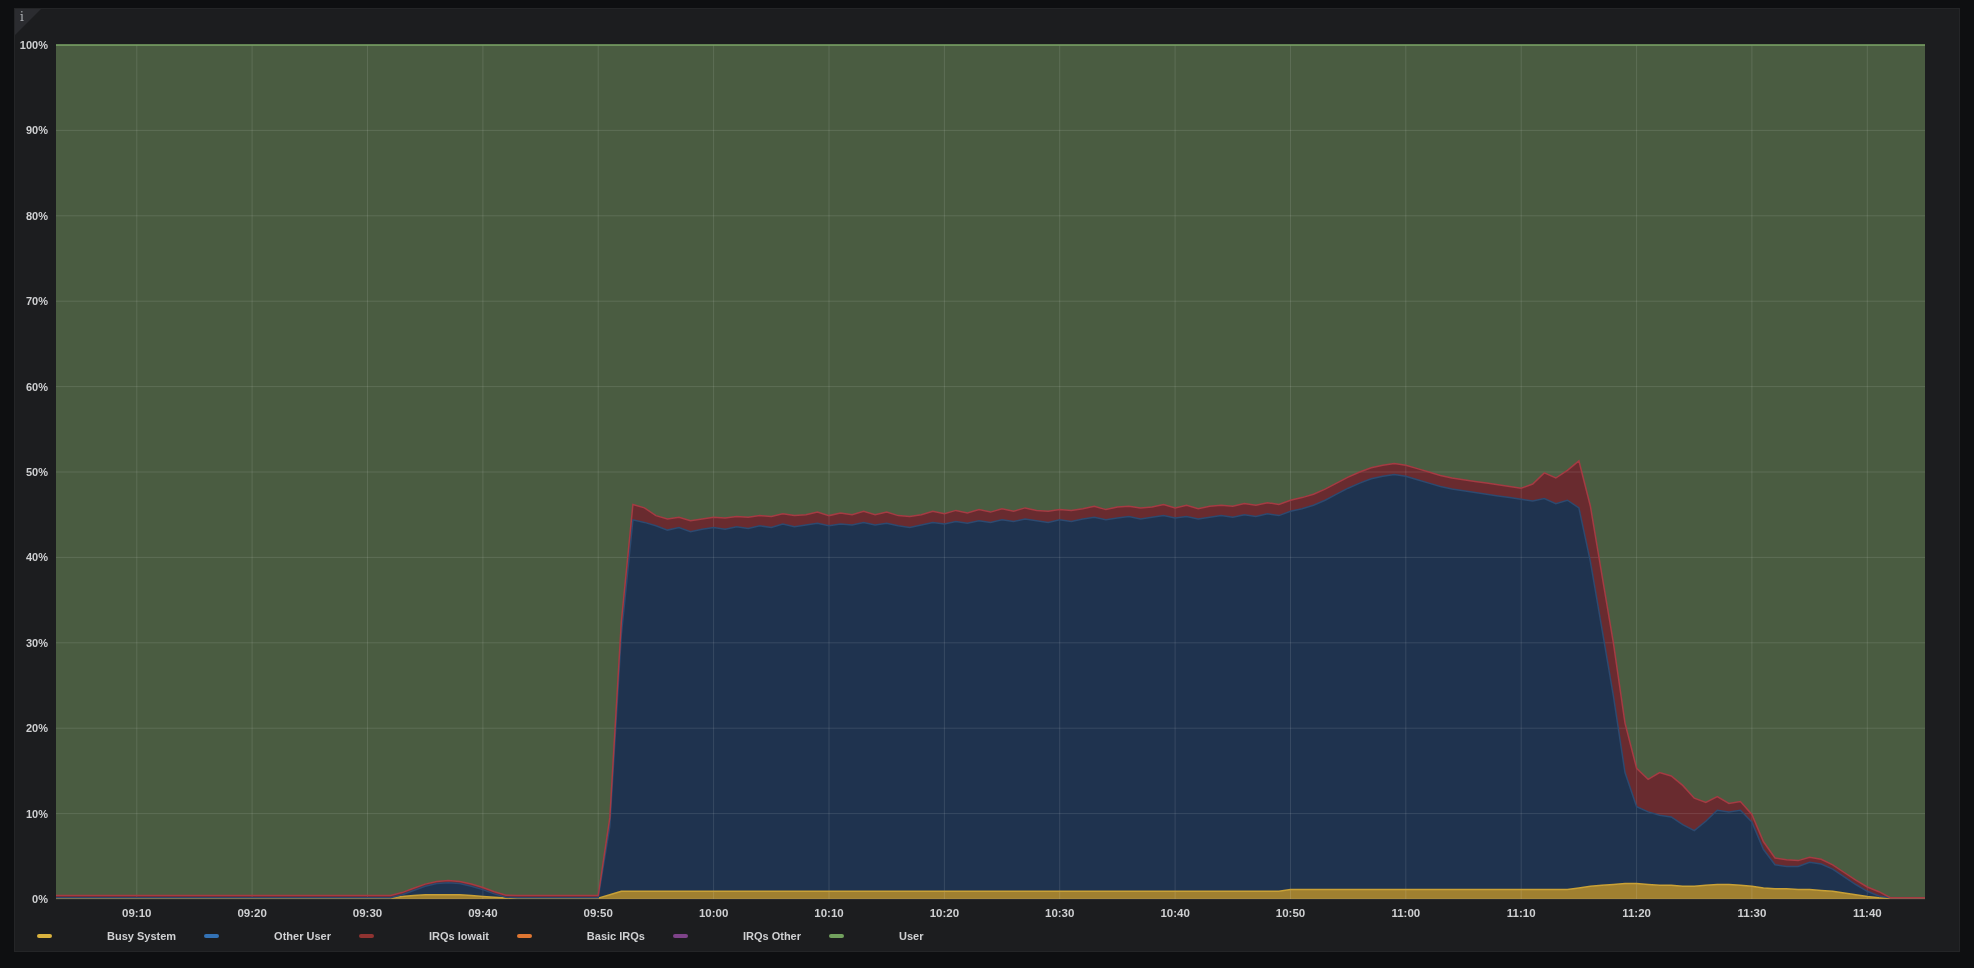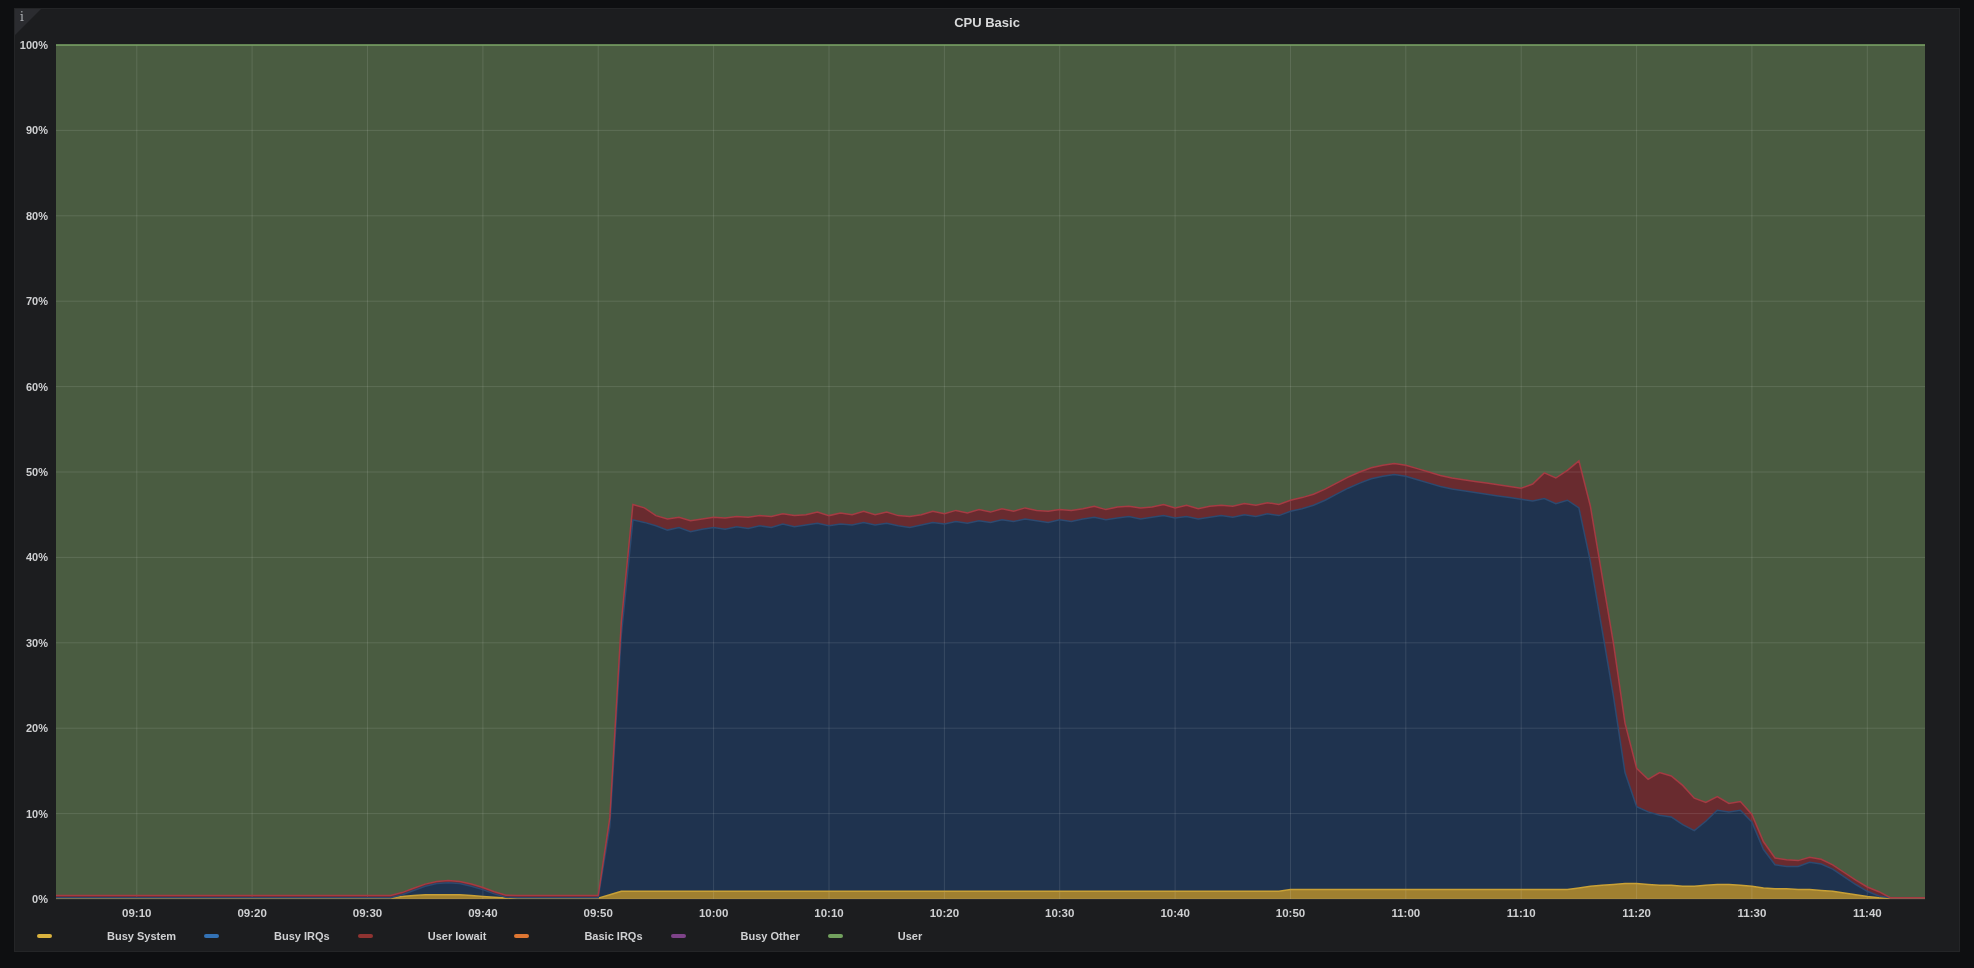--- a/index.html
+++ b/index.html
@@ -18,21 +18,20 @@
   .legend-swatch{width:15px;height:4px;border-radius:2px;display:inline-block;}
   .legend-label{color:#d0d1d3;font-size:11px;font-weight:bold;padding-left:48px;}
 </style>
 </head>
 <body>
 
 <div class="panel">
   <div class="info-corner">
     <span>i</span>
   </div>
-  <div class="panel-title">CPU Basic</div>
   <svg id="chart" width="1946" height="944" viewBox="0 0 1946 944">
       <path d="M41.0,889.1L52.5,889.1L64.1,889.1L75.6,889.1L87.1,889.1L98.7,889.1L110.2,889.1L121.8,889.1L133.3,889.1L144.8,889.1L156.4,889.1L167.9,889.1L179.4,889.1L191.0,889.1L202.5,889.1L214.1,889.1L225.6,889.1L237.1,889.1L248.7,889.1L260.2,889.1L271.7,889.1L283.3,889.1L294.8,889.1L306.4,889.1L317.9,889.1L329.4,889.1L341.0,889.1L352.5,889.1L364.0,889.1L375.6,889.1L387.1,887.4L398.6,886.6L410.2,885.7L421.7,885.7L433.3,885.7L444.8,885.7L456.3,886.6L467.9,887.4L479.4,888.3L490.9,889.1L502.5,889.1L514.0,889.1L525.6,889.1L537.1,889.1L548.6,889.1L560.2,889.1L571.7,889.1L583.2,889.1L594.8,885.7L606.3,882.3L617.9,882.3L629.4,882.3L640.9,882.3L652.5,882.3L664.0,882.3L675.5,882.3L687.1,882.3L698.6,882.3L710.1,882.3L721.7,882.3L733.2,882.3L744.8,882.3L756.3,882.3L767.8,882.3L779.4,882.3L790.9,882.3L802.4,882.3L814.0,882.3L825.5,882.3L837.1,882.3L848.6,882.3L860.1,882.3L871.7,882.3L883.2,882.3L894.7,882.3L906.3,882.3L917.8,882.3L929.4,882.3L940.9,882.3L952.4,882.3L964.0,882.3L975.5,882.3L987.0,882.3L998.6,882.3L1010.1,882.3L1021.6,882.3L1033.2,882.3L1044.7,882.3L1056.3,882.3L1067.8,882.3L1079.3,882.3L1090.9,882.3L1102.4,882.3L1113.9,882.3L1125.5,882.3L1137.0,882.3L1148.6,882.3L1160.1,882.3L1171.6,882.3L1183.2,882.3L1194.7,882.3L1206.2,882.3L1217.8,882.3L1229.3,882.3L1240.9,882.3L1252.4,882.3L1263.9,882.3L1275.5,880.6L1287.0,880.6L1298.5,880.6L1310.1,880.6L1321.6,880.6L1333.1,880.6L1344.7,880.6L1356.2,880.6L1367.8,880.6L1379.3,880.6L1390.8,880.6L1402.4,880.6L1413.9,880.6L1425.4,880.6L1437.0,880.6L1448.5,880.6L1460.1,880.6L1471.6,880.6L1483.1,880.6L1494.7,880.6L1506.2,880.6L1517.7,880.6L1529.3,880.6L1540.8,880.6L1552.4,880.6L1563.9,878.9L1575.4,877.2L1587.0,876.3L1598.5,875.5L1610.0,874.6L1621.6,874.6L1633.1,875.5L1644.6,876.3L1656.2,876.3L1667.7,877.2L1679.3,877.2L1690.8,876.3L1702.3,875.5L1713.9,875.5L1725.4,876.3L1736.9,877.2L1748.5,878.9L1760.0,879.8L1771.6,879.8L1783.1,880.6L1794.6,880.6L1806.2,881.5L1817.7,882.3L1829.2,884.0L1840.8,885.7L1852.3,887.4L1863.9,888.7L1875.4,889.1L1886.9,889.1L1898.5,889.1L1910.0,889.1L1910.0,890.0L1898.5,890.0L1886.9,890.0L1875.4,890.0L1863.9,890.0L1852.3,890.0L1840.8,890.0L1829.2,890.0L1817.7,890.0L1806.2,890.0L1794.6,890.0L1783.1,890.0L1771.6,890.0L1760.0,890.0L1748.5,890.0L1736.9,890.0L1725.4,890.0L1713.9,890.0L1702.3,890.0L1690.8,890.0L1679.3,890.0L1667.7,890.0L1656.2,890.0L1644.6,890.0L1633.1,890.0L1621.6,890.0L1610.0,890.0L1598.5,890.0L1587.0,890.0L1575.4,890.0L1563.9,890.0L1552.4,890.0L1540.8,890.0L1529.3,890.0L1517.7,890.0L1506.2,890.0L1494.7,890.0L1483.1,890.0L1471.6,890.0L1460.1,890.0L1448.5,890.0L1437.0,890.0L1425.4,890.0L1413.9,890.0L1402.4,890.0L1390.8,890.0L1379.3,890.0L1367.8,890.0L1356.2,890.0L1344.7,890.0L1333.1,890.0L1321.6,890.0L1310.1,890.0L1298.5,890.0L1287.0,890.0L1275.5,890.0L1263.9,890.0L1252.4,890.0L1240.9,890.0L1229.3,890.0L1217.8,890.0L1206.2,890.0L1194.7,890.0L1183.2,890.0L1171.6,890.0L1160.1,890.0L1148.6,890.0L1137.0,890.0L1125.5,890.0L1113.9,890.0L1102.4,890.0L1090.9,890.0L1079.3,890.0L1067.8,890.0L1056.3,890.0L1044.7,890.0L1033.2,890.0L1021.6,890.0L1010.1,890.0L998.6,890.0L987.0,890.0L975.5,890.0L964.0,890.0L952.4,890.0L940.9,890.0L929.4,890.0L917.8,890.0L906.3,890.0L894.7,890.0L883.2,890.0L871.7,890.0L860.1,890.0L848.6,890.0L837.1,890.0L825.5,890.0L814.0,890.0L802.4,890.0L790.9,890.0L779.4,890.0L767.8,890.0L756.3,890.0L744.8,890.0L733.2,890.0L721.7,890.0L710.1,890.0L698.6,890.0L687.1,890.0L675.5,890.0L664.0,890.0L652.5,890.0L640.9,890.0L629.4,890.0L617.9,890.0L606.3,890.0L594.8,890.0L583.2,890.0L571.7,890.0L560.2,890.0L548.6,890.0L537.1,890.0L525.6,890.0L514.0,890.0L502.5,890.0L490.9,890.0L479.4,890.0L467.9,890.0L456.3,890.0L444.8,890.0L433.3,890.0L421.7,890.0L410.2,890.0L398.6,890.0L387.1,890.0L375.6,890.0L364.0,890.0L352.5,890.0L341.0,890.0L329.4,890.0L317.9,890.0L306.4,890.0L294.8,890.0L283.3,890.0L271.7,890.0L260.2,890.0L248.7,890.0L237.1,890.0L225.6,890.0L214.1,890.0L202.5,890.0L191.0,890.0L179.4,890.0L167.9,890.0L156.4,890.0L144.8,890.0L133.3,890.0L121.8,890.0L110.2,890.0L98.7,890.0L87.1,890.0L75.6,890.0L64.1,890.0L52.5,890.0L41.0,890.0Z" fill="#a08030"></path>
       <path d="M41.0,888.7L52.5,888.7L64.1,888.7L75.6,888.7L87.1,888.7L98.7,888.7L110.2,888.7L121.8,888.7L133.3,888.7L144.8,888.7L156.4,888.7L167.9,888.7L179.4,888.7L191.0,888.7L202.5,888.7L214.1,888.7L225.6,888.7L237.1,888.7L248.7,888.7L260.2,888.7L271.7,888.7L283.3,888.7L294.8,888.7L306.4,888.7L317.9,888.7L329.4,888.7L341.0,888.7L352.5,888.7L364.0,888.7L375.6,888.7L387.1,885.7L398.6,881.5L410.2,877.2L421.7,874.6L433.3,873.8L444.8,874.6L456.3,877.2L467.9,880.6L479.4,884.9L490.9,888.3L502.5,888.7L514.0,888.7L525.6,888.7L537.1,888.7L548.6,888.7L560.2,888.7L571.7,888.7L583.2,888.7L594.8,817.4L606.3,626.1L617.9,510.8L629.4,513.4L640.9,516.8L652.5,521.1L664.0,518.5L675.5,522.8L687.1,520.2L698.6,518.5L710.1,520.2L721.7,517.7L733.2,519.4L744.8,516.8L756.3,518.5L767.8,515.1L779.4,517.7L790.9,515.9L802.4,514.2L814.0,516.8L825.5,515.1L837.1,515.9L848.6,513.4L860.1,515.9L871.7,514.2L883.2,516.8L894.7,518.5L906.3,515.9L917.8,513.4L929.4,515.1L940.9,512.5L952.4,514.2L964.0,511.7L975.5,513.4L987.0,510.8L998.6,512.5L1010.1,510.0L1021.6,511.7L1033.2,513.4L1044.7,510.8L1056.3,512.5L1067.8,510.0L1079.3,508.3L1090.9,510.8L1102.4,509.1L1113.9,507.4L1125.5,510.0L1137.0,508.3L1148.6,506.6L1160.1,509.1L1171.6,507.4L1183.2,510.0L1194.7,508.3L1206.2,506.6L1217.8,508.3L1229.3,505.7L1240.9,507.4L1252.4,504.8L1263.9,506.6L1275.5,502.3L1287.0,499.7L1298.5,496.3L1310.1,491.2L1321.6,485.2L1333.1,479.2L1344.7,474.1L1356.2,469.8L1367.8,467.3L1379.3,465.6L1390.8,467.3L1402.4,470.7L1413.9,474.1L1425.4,477.5L1437.0,480.1L1448.5,481.8L1460.1,483.5L1471.6,485.2L1483.1,486.9L1494.7,488.6L1506.2,490.3L1517.7,492.0L1529.3,489.5L1540.8,494.6L1552.4,491.2L1563.9,498.9L1575.4,552.7L1587.0,620.1L1598.5,687.6L1610.0,763.6L1621.6,797.8L1633.1,802.9L1644.6,806.3L1656.2,808.0L1667.7,815.7L1679.3,821.7L1690.8,812.3L1702.3,801.2L1713.9,802.9L1725.4,801.2L1736.9,813.1L1748.5,840.5L1760.0,855.8L1771.6,857.5L1783.1,857.5L1794.6,853.3L1806.2,855.0L1817.7,860.1L1829.2,867.8L1840.8,875.5L1852.3,882.3L1863.9,887.0L1875.4,888.7L1886.9,888.7L1898.5,888.7L1910.0,888.7L1910.0,889.1L1898.5,889.1L1886.9,889.1L1875.4,889.1L1863.9,888.7L1852.3,887.4L1840.8,885.7L1829.2,884.0L1817.7,882.3L1806.2,881.5L1794.6,880.6L1783.1,880.6L1771.6,879.8L1760.0,879.8L1748.5,878.9L1736.9,877.2L1725.4,876.3L1713.9,875.5L1702.3,875.5L1690.8,876.3L1679.3,877.2L1667.7,877.2L1656.2,876.3L1644.6,876.3L1633.1,875.5L1621.6,874.6L1610.0,874.6L1598.5,875.5L1587.0,876.3L1575.4,877.2L1563.9,878.9L1552.4,880.6L1540.8,880.6L1529.3,880.6L1517.7,880.6L1506.2,880.6L1494.7,880.6L1483.1,880.6L1471.6,880.6L1460.1,880.6L1448.5,880.6L1437.0,880.6L1425.4,880.6L1413.9,880.6L1402.4,880.6L1390.8,880.6L1379.3,880.6L1367.8,880.6L1356.2,880.6L1344.7,880.6L1333.1,880.6L1321.6,880.6L1310.1,880.6L1298.5,880.6L1287.0,880.6L1275.5,880.6L1263.9,882.3L1252.4,882.3L1240.9,882.3L1229.3,882.3L1217.8,882.3L1206.2,882.3L1194.7,882.3L1183.2,882.3L1171.6,882.3L1160.1,882.3L1148.6,882.3L1137.0,882.3L1125.5,882.3L1113.9,882.3L1102.4,882.3L1090.9,882.3L1079.3,882.3L1067.8,882.3L1056.3,882.3L1044.7,882.3L1033.2,882.3L1021.6,882.3L1010.1,882.3L998.6,882.3L987.0,882.3L975.5,882.3L964.0,882.3L952.4,882.3L940.9,882.3L929.4,882.3L917.8,882.3L906.3,882.3L894.7,882.3L883.2,882.3L871.7,882.3L860.1,882.3L848.6,882.3L837.1,882.3L825.5,882.3L814.0,882.3L802.4,882.3L790.9,882.3L779.4,882.3L767.8,882.3L756.3,882.3L744.8,882.3L733.2,882.3L721.7,882.3L710.1,882.3L698.6,882.3L687.1,882.3L675.5,882.3L664.0,882.3L652.5,882.3L640.9,882.3L629.4,882.3L617.9,882.3L606.3,882.3L594.8,885.7L583.2,889.1L571.7,889.1L560.2,889.1L548.6,889.1L537.1,889.1L525.6,889.1L514.0,889.1L502.5,889.1L490.9,889.1L479.4,888.3L467.9,887.4L456.3,886.6L444.8,885.7L433.3,885.7L421.7,885.7L410.2,885.7L398.6,886.6L387.1,887.4L375.6,889.1L364.0,889.1L352.5,889.1L341.0,889.1L329.4,889.1L317.9,889.1L306.4,889.1L294.8,889.1L283.3,889.1L271.7,889.1L260.2,889.1L248.7,889.1L237.1,889.1L225.6,889.1L214.1,889.1L202.5,889.1L191.0,889.1L179.4,889.1L167.9,889.1L156.4,889.1L144.8,889.1L133.3,889.1L121.8,889.1L110.2,889.1L98.7,889.1L87.1,889.1L75.6,889.1L64.1,889.1L52.5,889.1L41.0,889.1Z" fill="#1f334f"></path>
       <path d="M41.0,886.6L52.5,886.6L64.1,886.6L75.6,886.6L87.1,886.6L98.7,886.6L110.2,886.6L121.8,886.6L133.3,886.6L144.8,886.6L156.4,886.6L167.9,886.6L179.4,886.6L191.0,886.6L202.5,886.6L214.1,886.6L225.6,886.6L237.1,886.6L248.7,886.6L260.2,886.6L271.7,886.6L283.3,886.6L294.8,886.6L306.4,886.6L317.9,886.6L329.4,886.6L341.0,886.6L352.5,886.6L364.0,886.6L375.6,886.6L387.1,883.6L398.6,879.3L410.2,875.1L421.7,872.5L433.3,871.6L444.8,872.5L456.3,875.1L467.9,878.5L479.4,882.7L490.9,886.2L502.5,886.6L514.0,886.6L525.6,886.6L537.1,886.6L548.6,886.6L560.2,886.6L571.7,886.6L583.2,886.6L594.8,808.9L606.3,613.3L617.9,495.5L629.4,498.9L640.9,506.6L652.5,510.0L664.0,508.3L675.5,511.7L687.1,510.0L698.6,508.3L710.1,509.1L721.7,507.4L733.2,508.3L744.8,506.6L756.3,507.4L767.8,504.8L779.4,506.6L790.9,505.7L802.4,503.1L814.0,506.6L825.5,504.0L837.1,505.7L848.6,502.3L860.1,505.7L871.7,503.1L883.2,506.6L894.7,507.4L906.3,505.7L917.8,502.3L929.4,504.8L940.9,501.4L952.4,504.0L964.0,500.6L975.5,503.1L987.0,499.7L998.6,502.3L1010.1,498.9L1021.6,501.4L1033.2,502.3L1044.7,500.6L1056.3,501.4L1067.8,499.7L1079.3,497.2L1090.9,500.6L1102.4,498.0L1113.9,497.2L1125.5,498.9L1137.0,498.0L1148.6,495.5L1160.1,498.9L1171.6,496.3L1183.2,499.7L1194.7,497.2L1206.2,496.3L1217.8,497.2L1229.3,494.6L1240.9,496.3L1252.4,493.7L1263.9,495.5L1275.5,491.2L1287.0,488.6L1298.5,485.2L1310.1,480.1L1321.6,474.1L1333.1,468.1L1344.7,463.0L1356.2,458.7L1367.8,456.2L1379.3,454.5L1390.8,456.2L1402.4,459.6L1413.9,463.0L1425.4,466.4L1437.0,469.0L1448.5,470.7L1460.1,472.4L1471.6,474.1L1483.1,475.8L1494.7,477.5L1506.2,479.2L1517.7,475.0L1529.3,463.9L1540.8,469.0L1552.4,461.3L1563.9,451.9L1575.4,497.2L1587.0,566.3L1598.5,634.7L1610.0,714.1L1621.6,759.3L1633.1,770.4L1644.6,763.6L1656.2,767.0L1667.7,776.4L1679.3,789.2L1690.8,793.5L1702.3,787.5L1713.9,794.4L1725.4,792.6L1736.9,805.5L1748.5,832.8L1760.0,849.0L1771.6,850.7L1783.1,851.6L1794.6,848.2L1806.2,850.3L1817.7,855.8L1829.2,863.5L1840.8,871.2L1852.3,878.0L1863.9,882.7L1875.4,888.7L1886.9,888.7L1898.5,888.7L1910.0,888.7L1910.0,888.7L1898.5,888.7L1886.9,888.7L1875.4,888.7L1863.9,887.0L1852.3,882.3L1840.8,875.5L1829.2,867.8L1817.7,860.1L1806.2,855.0L1794.6,853.3L1783.1,857.5L1771.6,857.5L1760.0,855.8L1748.5,840.5L1736.9,813.1L1725.4,801.2L1713.9,802.9L1702.3,801.2L1690.8,812.3L1679.3,821.7L1667.7,815.7L1656.2,808.0L1644.6,806.3L1633.1,802.9L1621.6,797.8L1610.0,763.6L1598.5,687.6L1587.0,620.1L1575.4,552.7L1563.9,498.9L1552.4,491.2L1540.8,494.6L1529.3,489.5L1517.7,492.0L1506.2,490.3L1494.7,488.6L1483.1,486.9L1471.6,485.2L1460.1,483.5L1448.5,481.8L1437.0,480.1L1425.4,477.5L1413.9,474.1L1402.4,470.7L1390.8,467.3L1379.3,465.6L1367.8,467.3L1356.2,469.8L1344.7,474.1L1333.1,479.2L1321.6,485.2L1310.1,491.2L1298.5,496.3L1287.0,499.7L1275.5,502.3L1263.9,506.6L1252.4,504.8L1240.9,507.4L1229.3,505.7L1217.8,508.3L1206.2,506.6L1194.7,508.3L1183.2,510.0L1171.6,507.4L1160.1,509.1L1148.6,506.6L1137.0,508.3L1125.5,510.0L1113.9,507.4L1102.4,509.1L1090.9,510.8L1079.3,508.3L1067.8,510.0L1056.3,512.5L1044.7,510.8L1033.2,513.4L1021.6,511.7L1010.1,510.0L998.6,512.5L987.0,510.8L975.5,513.4L964.0,511.7L952.4,514.2L940.9,512.5L929.4,515.1L917.8,513.4L906.3,515.9L894.7,518.5L883.2,516.8L871.7,514.2L860.1,515.9L848.6,513.4L837.1,515.9L825.5,515.1L814.0,516.8L802.4,514.2L790.9,515.9L779.4,517.7L767.8,515.1L756.3,518.5L744.8,516.8L733.2,519.4L721.7,517.7L710.1,520.2L698.6,518.5L687.1,520.2L675.5,522.8L664.0,518.5L652.5,521.1L640.9,516.8L629.4,513.4L617.9,510.8L606.3,626.1L594.8,817.4L583.2,888.7L571.7,888.7L560.2,888.7L548.6,888.7L537.1,888.7L525.6,888.7L514.0,888.7L502.5,888.7L490.9,888.3L479.4,884.9L467.9,880.6L456.3,877.2L444.8,874.6L433.3,873.8L421.7,874.6L410.2,877.2L398.6,881.5L387.1,885.7L375.6,888.7L364.0,888.7L352.5,888.7L341.0,888.7L329.4,888.7L317.9,888.7L306.4,888.7L294.8,888.7L283.3,888.7L271.7,888.7L260.2,888.7L248.7,888.7L237.1,888.7L225.6,888.7L214.1,888.7L202.5,888.7L191.0,888.7L179.4,888.7L167.9,888.7L156.4,888.7L144.8,888.7L133.3,888.7L121.8,888.7L110.2,888.7L98.7,888.7L87.1,888.7L75.6,888.7L64.1,888.7L52.5,888.7L41.0,888.7Z" fill="#692b2f"></path>
       <path d="M41.0,36.0L52.5,36.0L64.1,36.0L75.6,36.0L87.1,36.0L98.7,36.0L110.2,36.0L121.8,36.0L133.3,36.0L144.8,36.0L156.4,36.0L167.9,36.0L179.4,36.0L191.0,36.0L202.5,36.0L214.1,36.0L225.6,36.0L237.1,36.0L248.7,36.0L260.2,36.0L271.7,36.0L283.3,36.0L294.8,36.0L306.4,36.0L317.9,36.0L329.4,36.0L341.0,36.0L352.5,36.0L364.0,36.0L375.6,36.0L387.1,36.0L398.6,36.0L410.2,36.0L421.7,36.0L433.3,36.0L444.8,36.0L456.3,36.0L467.9,36.0L479.4,36.0L490.9,36.0L502.5,36.0L514.0,36.0L525.6,36.0L537.1,36.0L548.6,36.0L560.2,36.0L571.7,36.0L583.2,36.0L594.8,36.0L606.3,36.0L617.9,36.0L629.4,36.0L640.9,36.0L652.5,36.0L664.0,36.0L675.5,36.0L687.1,36.0L698.6,36.0L710.1,36.0L721.7,36.0L733.2,36.0L744.8,36.0L756.3,36.0L767.8,36.0L779.4,36.0L790.9,36.0L802.4,36.0L814.0,36.0L825.5,36.0L837.1,36.0L848.6,36.0L860.1,36.0L871.7,36.0L883.2,36.0L894.7,36.0L906.3,36.0L917.8,36.0L929.4,36.0L940.9,36.0L952.4,36.0L964.0,36.0L975.5,36.0L987.0,36.0L998.6,36.0L1010.1,36.0L1021.6,36.0L1033.2,36.0L1044.7,36.0L1056.3,36.0L1067.8,36.0L1079.3,36.0L1090.9,36.0L1102.4,36.0L1113.9,36.0L1125.5,36.0L1137.0,36.0L1148.6,36.0L1160.1,36.0L1171.6,36.0L1183.2,36.0L1194.7,36.0L1206.2,36.0L1217.8,36.0L1229.3,36.0L1240.9,36.0L1252.4,36.0L1263.9,36.0L1275.5,36.0L1287.0,36.0L1298.5,36.0L1310.1,36.0L1321.6,36.0L1333.1,36.0L1344.7,36.0L1356.2,36.0L1367.8,36.0L1379.3,36.0L1390.8,36.0L1402.4,36.0L1413.9,36.0L1425.4,36.0L1437.0,36.0L1448.5,36.0L1460.1,36.0L1471.6,36.0L1483.1,36.0L1494.7,36.0L1506.2,36.0L1517.7,36.0L1529.3,36.0L1540.8,36.0L1552.4,36.0L1563.9,36.0L1575.4,36.0L1587.0,36.0L1598.5,36.0L1610.0,36.0L1621.6,36.0L1633.1,36.0L1644.6,36.0L1656.2,36.0L1667.7,36.0L1679.3,36.0L1690.8,36.0L1702.3,36.0L1713.9,36.0L1725.4,36.0L1736.9,36.0L1748.5,36.0L1760.0,36.0L1771.6,36.0L1783.1,36.0L1794.6,36.0L1806.2,36.0L1817.7,36.0L1829.2,36.0L1840.8,36.0L1852.3,36.0L1863.9,36.0L1875.4,36.0L1886.9,36.0L1898.5,36.0L1910.0,36.0L1910.0,888.7L1898.5,888.7L1886.9,888.7L1875.4,888.7L1863.9,882.7L1852.3,878.0L1840.8,871.2L1829.2,863.5L1817.7,855.8L1806.2,850.3L1794.6,848.2L1783.1,851.6L1771.6,850.7L1760.0,849.0L1748.5,832.8L1736.9,805.5L1725.4,792.6L1713.9,794.4L1702.3,787.5L1690.8,793.5L1679.3,789.2L1667.7,776.4L1656.2,767.0L1644.6,763.6L1633.1,770.4L1621.6,759.3L1610.0,714.1L1598.5,634.7L1587.0,566.3L1575.4,497.2L1563.9,451.9L1552.4,461.3L1540.8,469.0L1529.3,463.9L1517.7,475.0L1506.2,479.2L1494.7,477.5L1483.1,475.8L1471.6,474.1L1460.1,472.4L1448.5,470.7L1437.0,469.0L1425.4,466.4L1413.9,463.0L1402.4,459.6L1390.8,456.2L1379.3,454.5L1367.8,456.2L1356.2,458.7L1344.7,463.0L1333.1,468.1L1321.6,474.1L1310.1,480.1L1298.5,485.2L1287.0,488.6L1275.5,491.2L1263.9,495.5L1252.4,493.7L1240.9,496.3L1229.3,494.6L1217.8,497.2L1206.2,496.3L1194.7,497.2L1183.2,499.7L1171.6,496.3L1160.1,498.9L1148.6,495.5L1137.0,498.0L1125.5,498.9L1113.9,497.2L1102.4,498.0L1090.9,500.6L1079.3,497.2L1067.8,499.7L1056.3,501.4L1044.7,500.6L1033.2,502.3L1021.6,501.4L1010.1,498.9L998.6,502.3L987.0,499.7L975.5,503.1L964.0,500.6L952.4,504.0L940.9,501.4L929.4,504.8L917.8,502.3L906.3,505.7L894.7,507.4L883.2,506.6L871.7,503.1L860.1,505.7L848.6,502.3L837.1,505.7L825.5,504.0L814.0,506.6L802.4,503.1L790.9,505.7L779.4,506.6L767.8,504.8L756.3,507.4L744.8,506.6L733.2,508.3L721.7,507.4L710.1,509.1L698.6,508.3L687.1,510.0L675.5,511.7L664.0,508.3L652.5,510.0L640.9,506.6L629.4,498.9L617.9,495.5L606.3,613.3L594.8,808.9L583.2,886.6L571.7,886.6L560.2,886.6L548.6,886.6L537.1,886.6L525.6,886.6L514.0,886.6L502.5,886.6L490.9,886.2L479.4,882.7L467.9,878.5L456.3,875.1L444.8,872.5L433.3,871.6L421.7,872.5L410.2,875.1L398.6,879.3L387.1,883.6L375.6,886.6L364.0,886.6L352.5,886.6L341.0,886.6L329.4,886.6L317.9,886.6L306.4,886.6L294.8,886.6L283.3,886.6L271.7,886.6L260.2,886.6L248.7,886.6L237.1,886.6L225.6,886.6L214.1,886.6L202.5,886.6L191.0,886.6L179.4,886.6L167.9,886.6L156.4,886.6L144.8,886.6L133.3,886.6L121.8,886.6L110.2,886.6L98.7,886.6L87.1,886.6L75.6,886.6L64.1,886.6L52.5,886.6L41.0,886.6Z" fill="#4a5c41"></path>
       <line x1="41" x2="1910" y1="890.0" y2="890.0" stroke="rgba(255,255,255,0.11)" stroke-width="1"></line>
       <line x1="41" x2="1910" y1="804.6" y2="804.6" stroke="rgba(255,255,255,0.11)" stroke-width="1"></line>
       <line x1="41" x2="1910" y1="719.2" y2="719.2" stroke="rgba(255,255,255,0.11)" stroke-width="1"></line>
       <line x1="41" x2="1910" y1="633.8" y2="633.8" stroke="rgba(255,255,255,0.11)" stroke-width="1"></line>
       <line x1="41" x2="1910" y1="548.4" y2="548.4" stroke="rgba(255,255,255,0.11)" stroke-width="1"></line>
@@ -90,32 +89,32 @@
       <text x="1736.9" y="908" text-anchor="middle" fill="#cfd0d2" font-size="11.5px" font-weight="bold">11:30</text>
       <text x="1852.3" y="908" text-anchor="middle" fill="#cfd0d2" font-size="11.5px" font-weight="bold">11:40</text>
     </svg>
   <div class="legend" id="legend">
       <div class="legend-item">
         <span class="legend-swatch" style="background: rgb(217, 178, 62);"></span>
         <span class="legend-label">Busy System</span>
       </div>
       <div class="legend-item">
         <span class="legend-swatch" style="background: rgb(51, 114, 181);"></span>
-        <span class="legend-label">Busy IRQs</span>
+        <span class="legend-label">Other User</span>
       </div>
       <div class="legend-item">
         <span class="legend-swatch" style="background: rgb(143, 51, 49);"></span>
-        <span class="legend-label">User Iowait</span>
+        <span class="legend-label">IRQs Iowait</span>
       </div>
       <div class="legend-item">
         <span class="legend-swatch" style="background: rgb(222, 118, 50);"></span>
         <span class="legend-label">Basic IRQs</span>
       </div>
       <div class="legend-item">
         <span class="legend-swatch" style="background: rgb(126, 67, 137);"></span>
-        <span class="legend-label">Busy Other</span>
+        <span class="legend-label">IRQs Other</span>
       </div>
       <div class="legend-item">
         <span class="legend-swatch" style="background: rgb(114, 161, 94);"></span>
         <span class="legend-label">User</span>
       </div>
     </div>
 </div>
 
 </body></html>

